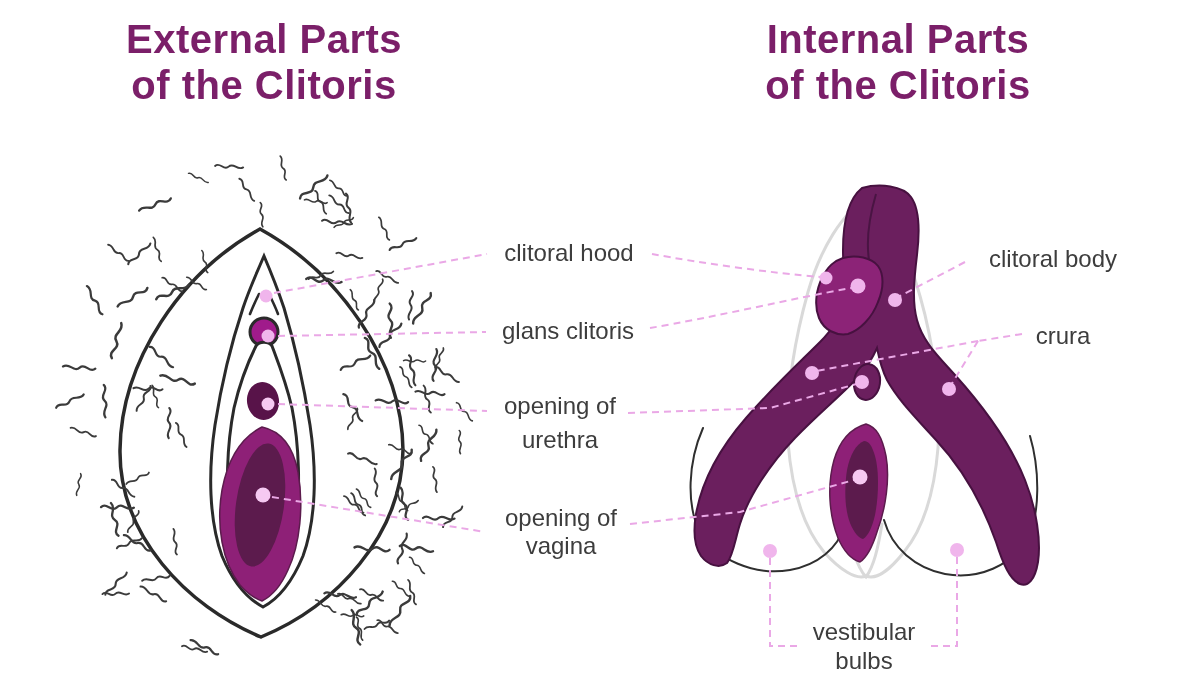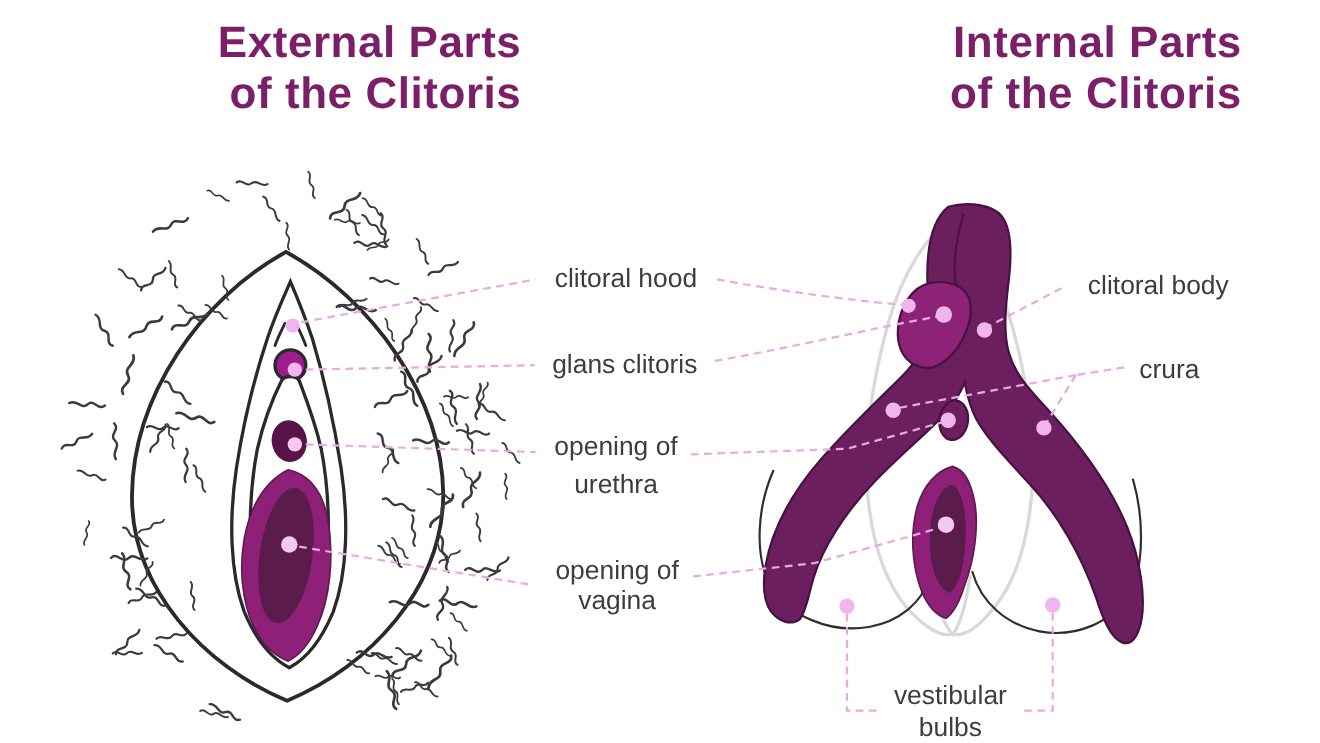--- a/index.html
+++ b/index.html
@@ -1,22 +1,22 @@
 <!DOCTYPE html>
 <html style="--c-title: #7b1f69; --c-struct: #6b1f5e; --c-struct-stroke: #471140; --c-glans: #8c2377; --c-mid-purple: #8e2077; --c-dark-plum: #5c1b4d; --c-urethra-ext: #581349; --c-glans-ext: #a01b8b; --c-dash: #eaa8e6; --c-dot: #f0b5ec; --c-dot-light: #f6c9f2; --c-label: #3d3d3d; --c-outline: #2a2a2a; --c-hair: #3b3b3b; --c-gray: #d9d9d9;"><head>
 <meta charset="utf-8">
 <style>
   html,body{margin:0;padding:0;background:#fff;}
   .canvas{position:relative;width:1200px;height:675px;background:#fff;overflow:hidden;
           font-family:"Liberation Sans",sans-serif;}
-  .title{position:absolute;top:16px;width:420px;text-align:right;
+  .title{position:absolute;top:16px;width:420px;text-align:center;
          font-weight:800;font-size:40px;line-height:1.15;letter-spacing:.5px;
          color:var(--c-title,#7b1f69);}
   .title-left{left:54px;}
-  .title-right{left:709px;}
+  .title-right{left:688px;}
   svg{position:absolute;left:0;top:0;}
   .outline{fill:#ffffff;stroke:var(--c-outline,#2a2a2a);stroke-width:3;}
   .almond{fill:#ffffff;stroke:var(--c-outline,#2a2a2a);stroke-width:3.5;}
   .thinline{fill:none;stroke:var(--c-outline,#2a2a2a);stroke-width:2.6;stroke-linecap:round;}
   .hair{fill:none;stroke:var(--c-hair,#3b3b3b);stroke-width:2;stroke-linecap:round;}
   .gray{fill:none;stroke:var(--c-gray,#d9d9d9);stroke-width:3;stroke-linecap:round;}
   .bulb{fill:none;stroke:#2f2f2f;stroke-width:2;stroke-linecap:round;}
   .struct{fill:var(--c-struct,#6b1f5e);stroke:var(--c-struct-stroke,#471140);stroke-width:2;}
   .glans-int{fill:var(--c-glans,#8c2377);stroke:var(--c-struct-stroke,#471140);stroke-width:2;}
   .fold{fill:none;stroke:rgba(40,10,40,.5);stroke-width:2;}

